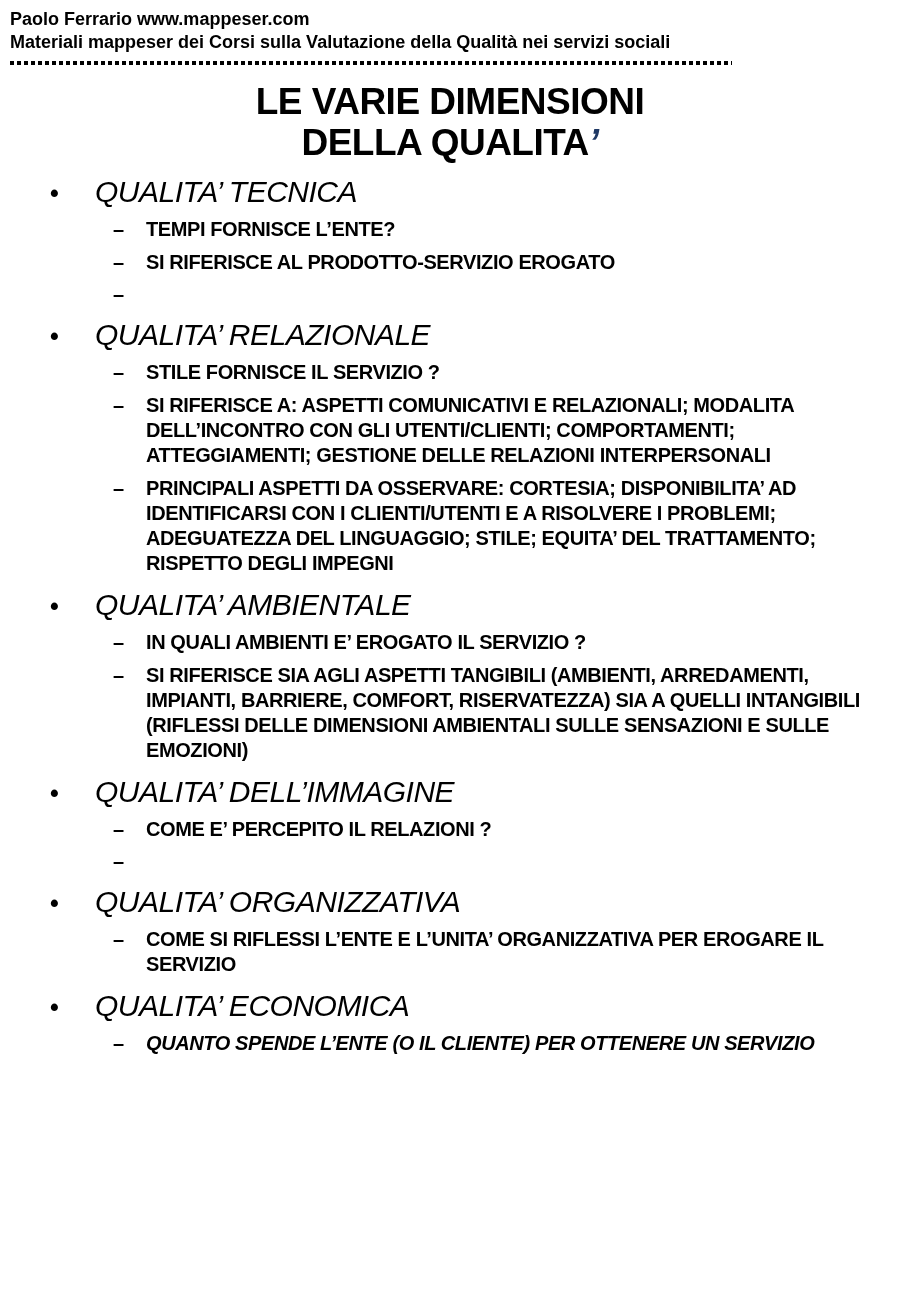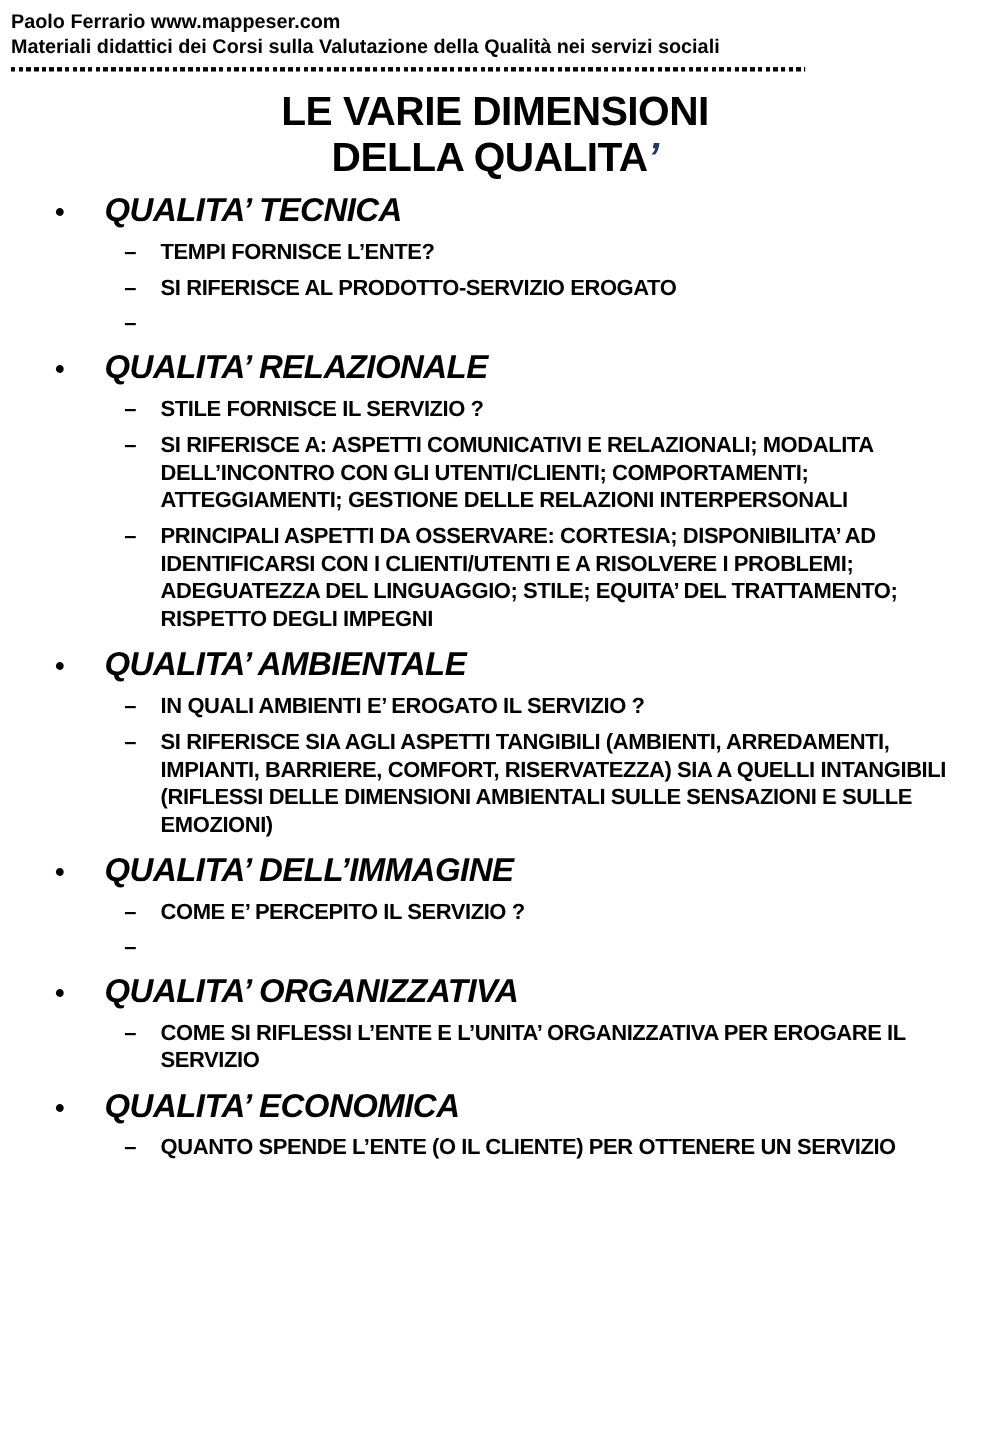--- a/index.html
+++ b/index.html
@@ -31,38 +31,38 @@
   }
   .title .apos { font-style: italic; }
   .content { margin-top: 10px; }
   .heading-row { display: flex; align-items: baseline; margin: 12px 0 2px 0; padding-left: 50px; }
   .bullet { flex: 0 0 45px; width: 45px; font-size: 25px; }
   .heading {
     margin: 0;
     font-size: 30px;
     line-height: 34px;
     font-style: italic;
-    font-weight: bold;
+    font-weight: normal;
     letter-spacing: -0.5px;
   }
   .sub { display: flex; align-items: baseline; padding-left: 113px; padding-right: 32px; margin: 8px 0; }
   .dash { flex: 0 0 33px; width: 33px; font-size: 20px; }
   .sub-text { font-size: 20px; line-height: 25px; letter-spacing: -0.4px; }
-  .sub-text.italic { }
+  .sub-text.italic { font-style: italic; }
   .fonte { text-align: right; padding-right: 65px; font-size: 17px; margin-top: 14px; }
   .footer-label { position: absolute; left: 24px; top: 1266px; font-size: 17px; margin-left: 28px; }
 </style>
 </head>
 <body>
 
 <div class="page">
 
   <div class="header">
     <div>Paolo Ferrario www.mappeser.com</div>
-    <div>Materiali didattici dei Corsi sulla Valutazione della Qualità nei servizi sociali</div>
+    <div>Materiali mappeser dei Corsi sulla Valutazione della Qualità nei servizi sociali</div>
   </div>
 
   <div class="divider"></div>
 
   <div class="title">
     <div>LE VARIE DIMENSIONI</div>
     <div><span>DELLA QUALITA</span><span class="apos" id="title-apos" style="color: rgb(31, 56, 100);">’</span></div>
   </div>
 
   <div class="content">
@@ -119,21 +119,21 @@
       </div>
     </div>
 
     <div class="section">
       <div class="heading-row">
         <span class="bullet">•</span>
         <h2 class="heading">QUALITA’ DELL’IMMAGINE</h2>
       </div>
       <div class="sub">
         <span class="dash">–</span>
-        <span class="sub-text">COME E’ PERCEPITO IL SERVIZIO ?</span>
+        <span class="sub-text">COME E’ PERCEPITO IL RELAZIONI ?</span>
       </div>
       <div class="sub">
         <span class="dash">–</span>
       </div>
     </div>
 
     <div class="section">
       <div class="heading-row">
         <span class="bullet">•</span>
         <h2 class="heading">QUALITA’ ORGANIZZATIVA</h2>

